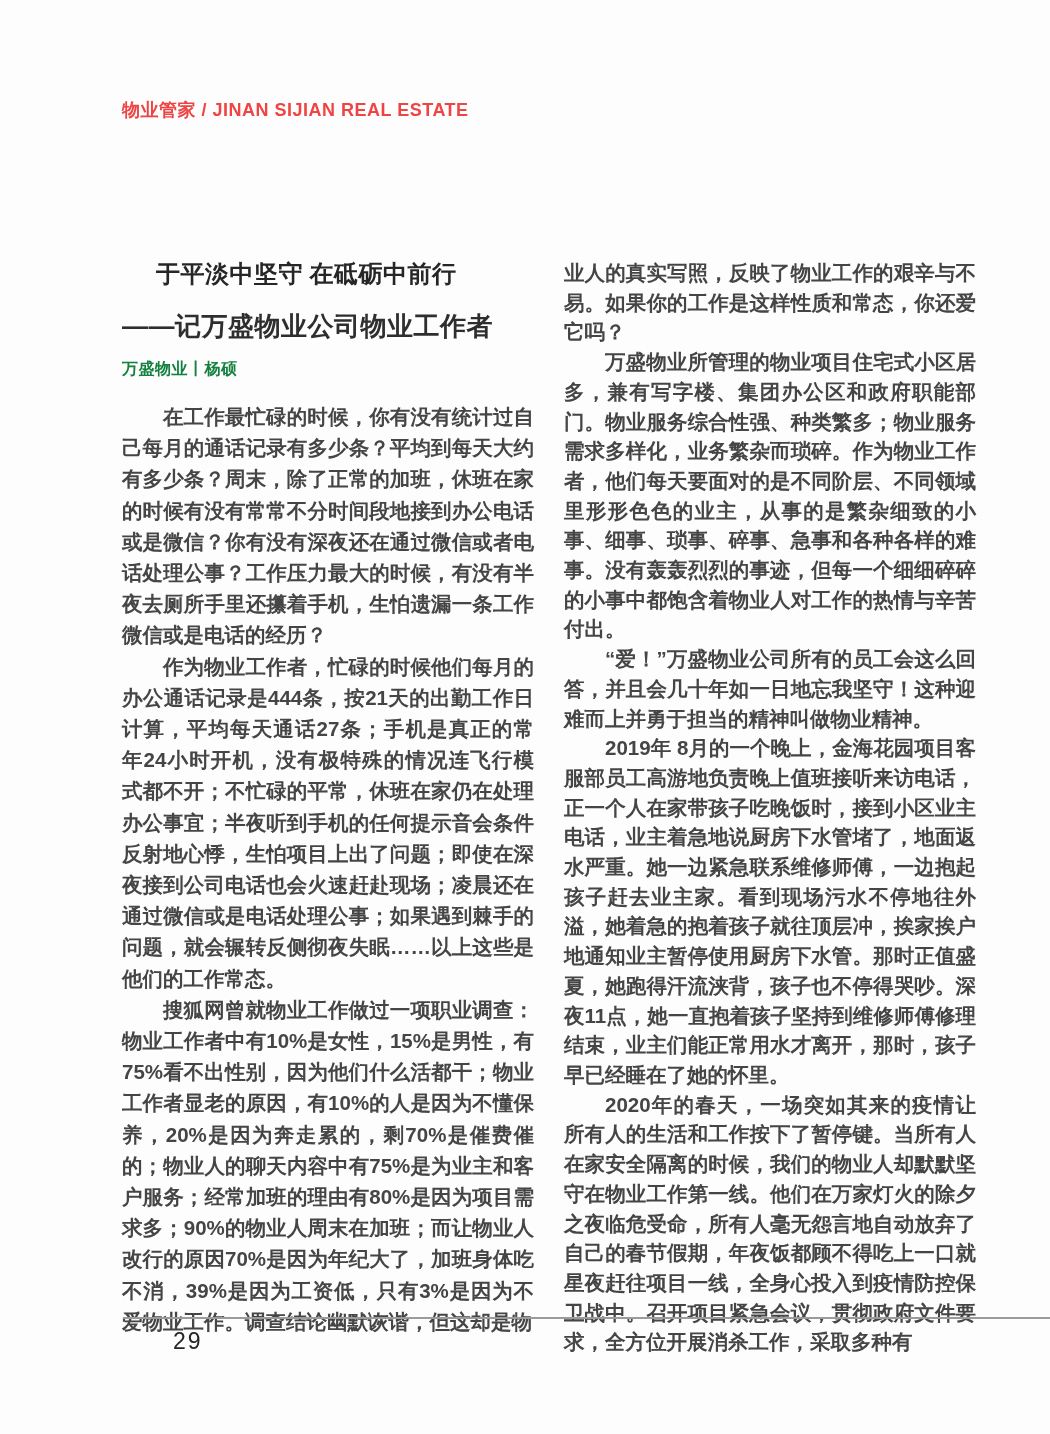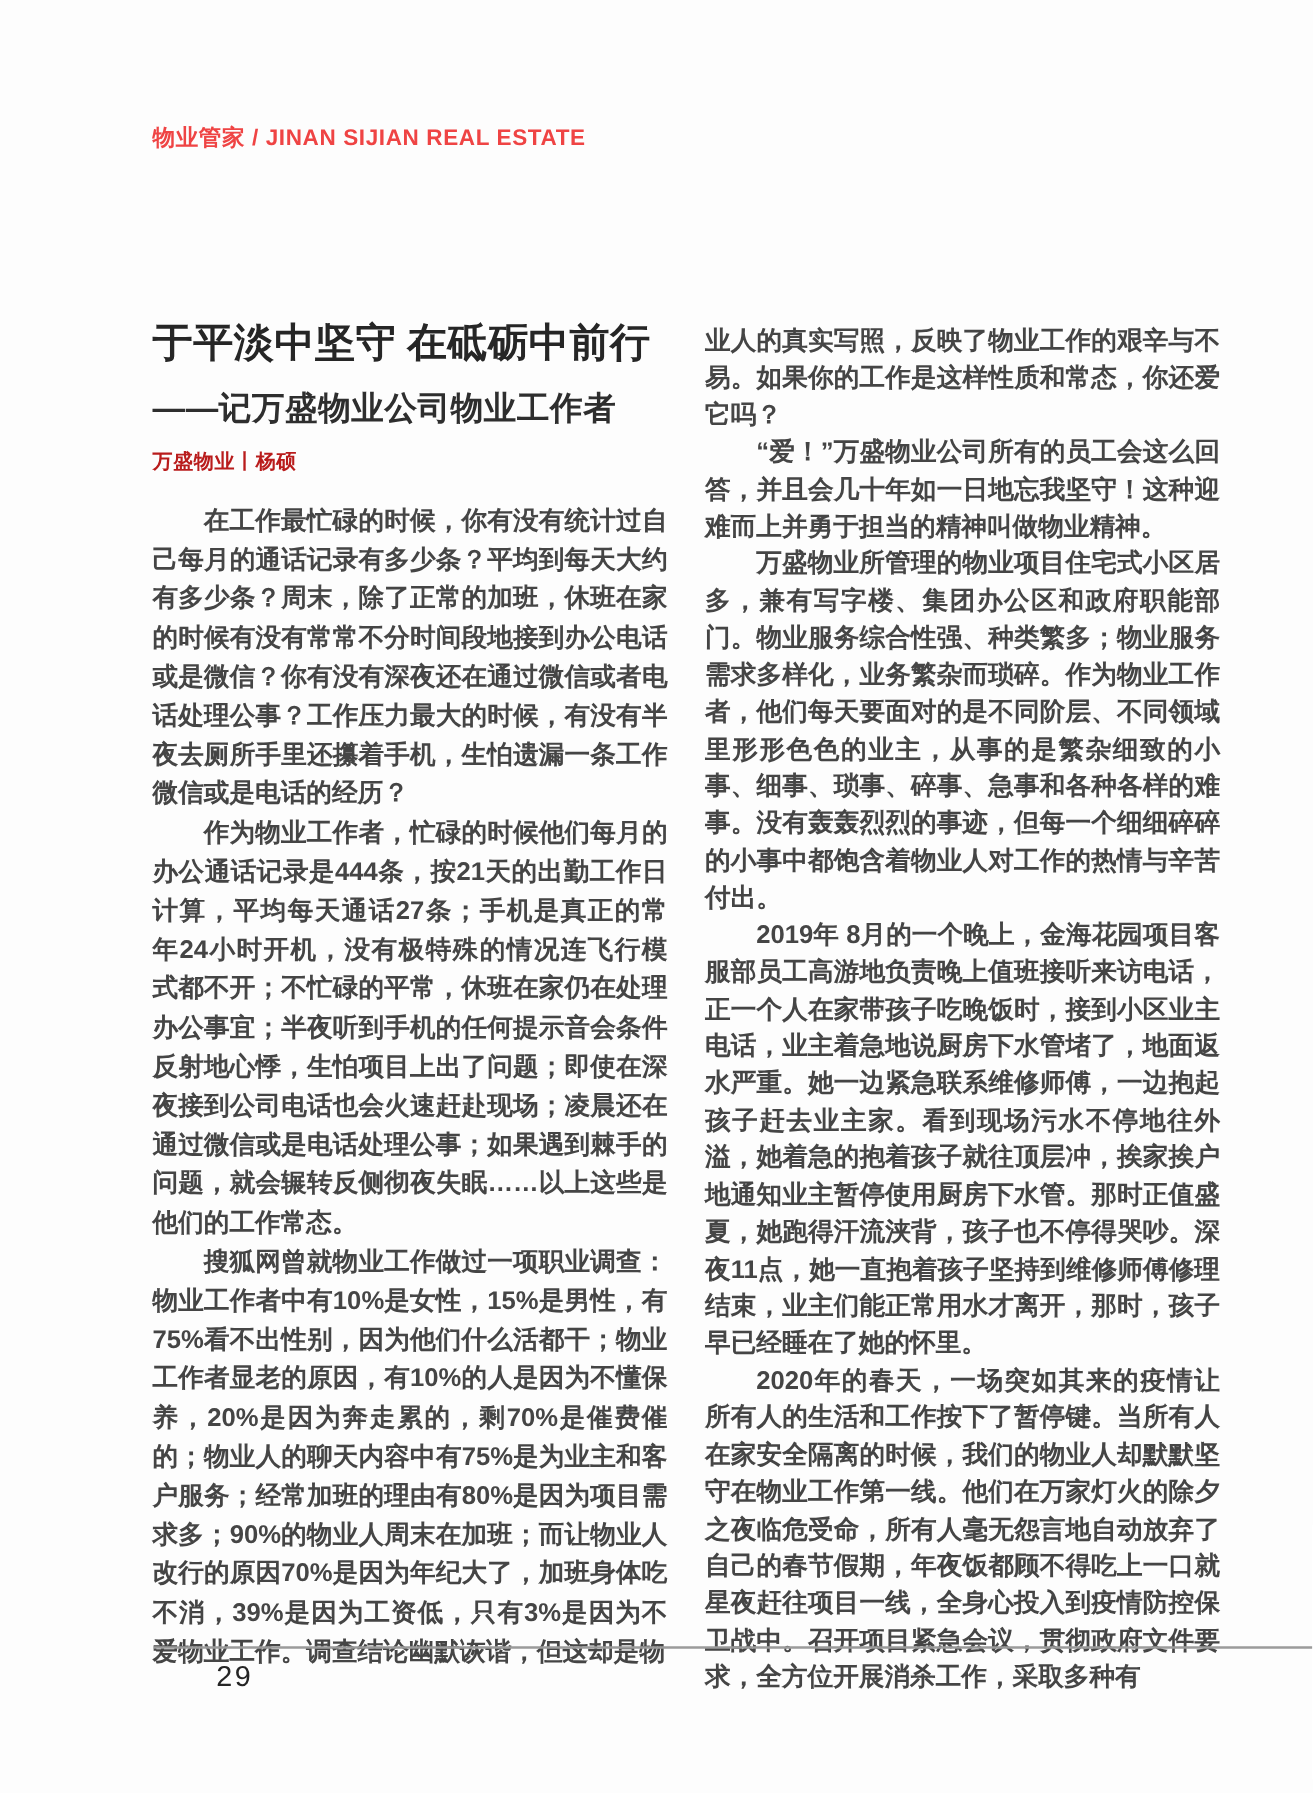--- a/index.html
+++ b/index.html
@@ -14,31 +14,31 @@
   .section-header {
     position:absolute; left:122px; top:98px;
     font-size:18px; font-weight:700; color:#ef4444;
     letter-spacing:0.5px; white-space:nowrap;
   }
   .col-left {
     position:absolute; left:122px; top:252px; width:412px;
   }
   .article-title {
     font-family:"Liberation Serif","DejaVu Serif",serif;
-    font-size:32px; font-weight:700; color:#262626;
-    line-height:44px; letter-spacing:0.5px; white-space:nowrap;
+    font-size:24px; font-weight:700; color:#262626;
+    line-height:44px; letter-spacing:0.5px; white-space:nowrap;margin-left:34px;
   }
   .article-subtitle {
     margin-top:13px;
     font-size:26px; font-weight:700; color:#2e2e2e;
     letter-spacing:0.5px; white-space:nowrap;
   }
   .article-byline {
     margin-top:15px;
-    font-size:16px; font-weight:600; color:#b91c1c;
+    font-size:16px; font-weight:600; color:#15803d;
     letter-spacing:0.5px;
   }
   .body p {
     font-size:20.5px; color:#454545;
     text-align:justify; text-justify:inter-ideograph;font-weight:bold;
   }
   .col-left .body { margin-top:21px; }
   .col-left .body p { line-height:31.2px; }
   .col-right {
     position:absolute; left:564px; top:258px; width:412px;
@@ -67,22 +67,22 @@
     <div class="article-byline">万盛物业丨杨硕</div>
     <div class="body">
       <p class="indent">在工作最忙碌的时候，你有没有统计过自己每月的通话记录有多少条？平均到每天大约有多少条？周末，除了正常的加班，休班在家的时候有没有常常不分时间段地接到办公电话或是微信？你有没有深夜还在通过微信或者电话处理公事？工作压力最大的时候，有没有半夜去厕所手里还攥着手机，生怕遗漏一条工作微信或是电话的经历？</p>
       <p class="indent">作为物业工作者，忙碌的时候他们每月的办公通话记录是444条，按21天的出勤工作日计算，平均每天通话27条；手机是真正的常年24小时开机，没有极特殊的情况连飞行模式都不开；不忙碌的平常，休班在家仍在处理办公事宜；半夜听到手机的任何提示音会条件反射地心悸，生怕项目上出了问题；即使在深夜接到公司电话也会火速赶赴现场；凌晨还在通过微信或是电话处理公事；如果遇到棘手的问题，就会辗转反侧彻夜失眠……以上这些是他们的工作常态。</p>
       <p class="indent">搜狐网曾就物业工作做过一项职业调查：物业工作者中有10%是女性，15%是男性，有75%看不出性别，因为他们什么活都干；物业工作者显老的原因，有10%的人是因为不懂保养，20%是因为奔走累的，剩70%是催费催的；物业人的聊天内容中有75%是为业主和客户服务；经常加班的理由有80%是因为项目需求多；90%的物业人周末在加班；而让物业人改行的原因70%是因为年纪大了，加班身体吃不消，39%是因为工资低，只有3%是因为不爱物业工作。调查结论幽默诙谐，但这却是物</p>
     </div>
   </div>
 
   <div class="col-right body">
     <p>业人的真实写照，反映了物业工作的艰辛与不易。如果你的工作是这样性质和常态，你还爱它吗？</p>
+    <p class="indent">万盛物业所管理的物业项目住宅式小区居多，兼有写字楼、集团办公区和政府职能部门。物业服务综合性强、种类繁多；物业服务需求多样化，业务繁杂而琐碎。作为物业工作者，他们每天要面对的是不同阶层、不同领域里形形色色的业主，从事的是繁杂细致的小事、细事、琐事、碎事、急事和各种各样的难事。没有轰轰烈烈的事迹，但每一个细细碎碎的小事中都饱含着物业人对工作的热情与辛苦付出。</p>
     <p class="indent">“爱！”万盛物业公司所有的员工会这么回答，并且会几十年如一日地忘我坚守！这种迎难而上并勇于担当的精神叫做物业精神。</p>
-    <p class="indent">万盛物业所管理的物业项目住宅式小区居多，兼有写字楼、集团办公区和政府职能部门。物业服务综合性强、种类繁多；物业服务需求多样化，业务繁杂而琐碎。作为物业工作者，他们每天要面对的是不同阶层、不同领域里形形色色的业主，从事的是繁杂细致的小事、细事、琐事、碎事、急事和各种各样的难事。没有轰轰烈烈的事迹，但每一个细细碎碎的小事中都饱含着物业人对工作的热情与辛苦付出。</p>
     <p class="indent">2019年 8月的一个晚上，金海花园项目客服部员工高游地负责晚上值班接听来访电话，正一个人在家带孩子吃晚饭时，接到小区业主电话，业主着急地说厨房下水管堵了，地面返水严重。她一边紧急联系维修师傅，一边抱起孩子赶去业主家。看到现场污水不停地往外溢，她着急的抱着孩子就往顶层冲，挨家挨户地通知业主暂停使用厨房下水管。那时正值盛夏，她跑得汗流浃背，孩子也不停得哭吵。深夜11点，她一直抱着孩子坚持到维修师傅修理结束，业主们能正常用水才离开，那时，孩子早已经睡在了她的怀里。</p>
     <p class="indent">2020年的春天，一场突如其来的疫情让所有人的生活和工作按下了暂停键。当所有人在家安全隔离的时候，我们的物业人却默默坚守在物业工作第一线。他们在万家灯火的除夕之夜临危受命，所有人毫无怨言地自动放弃了自己的春节假期，年夜饭都顾不得吃上一口就星夜赶往项目一线，全身心投入到疫情防控保卫战中。召开项目紧急会议，贯彻政府文件要求，全方位开展消杀工作，采取多种有</p>
   </div>
 
   <div class="footer-rule"></div>
   <div class="page-number">29</div>
 
 </div>
 
 </body></html>

